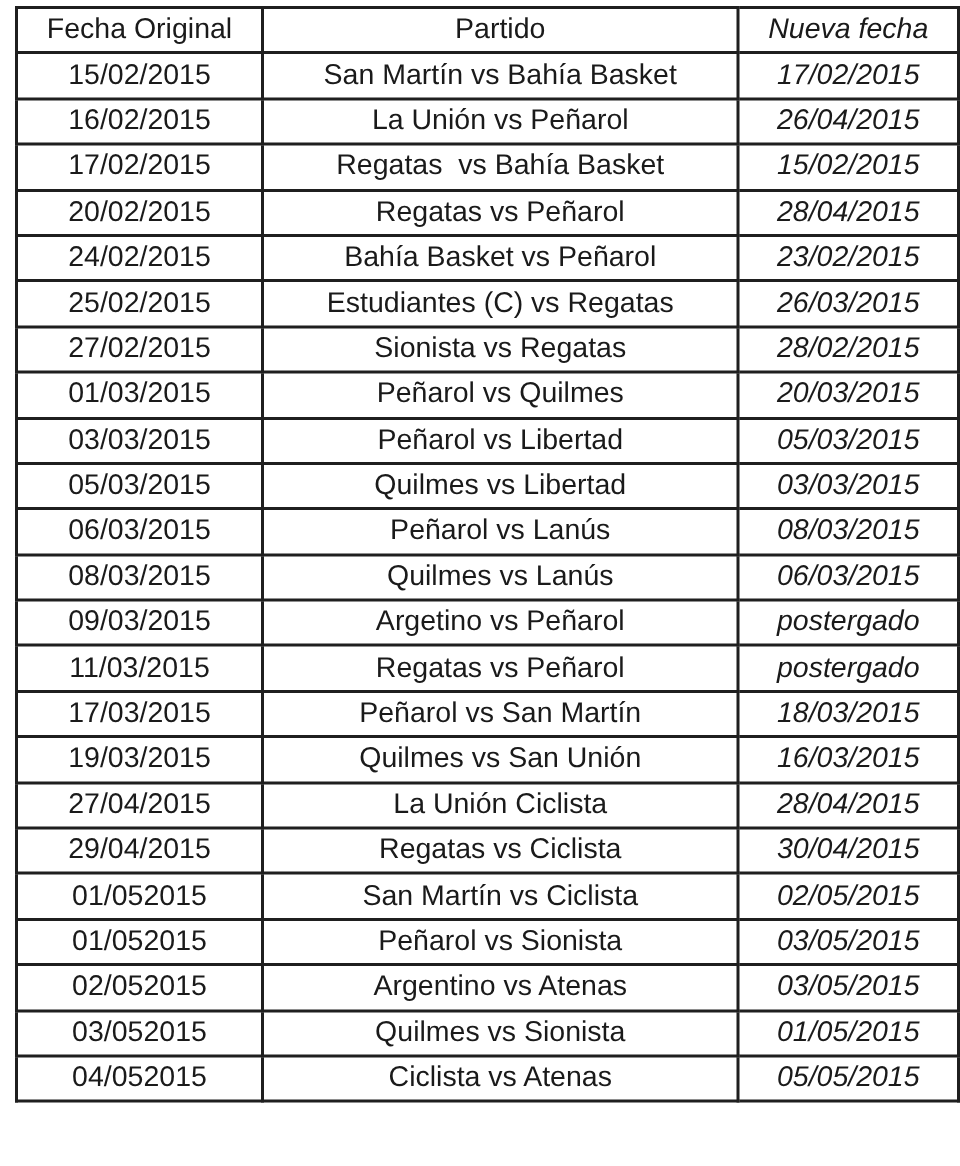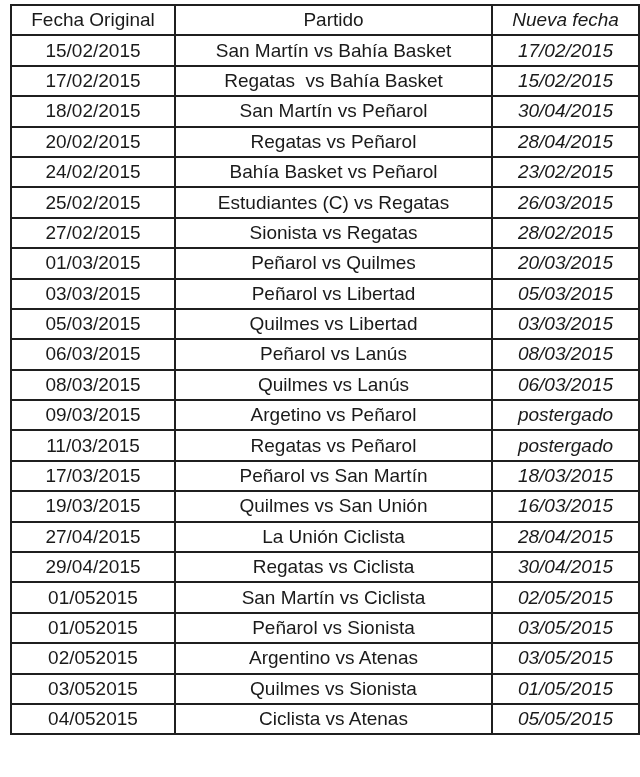--- a/index.html
+++ b/index.html
@@ -49,28 +49,28 @@
         <th class="col-nueva">Nueva fecha</th>
       </tr>
     </thead>
     <tbody>
         <tr>
           <td class="col-fecha">15/02/2015</td>
           <td class="col-partido">San Martín vs Bahía Basket</td>
           <td class="col-nueva">17/02/2015</td>
         </tr>
         <tr>
+          <td class="col-fecha">16/02/2015</td>
+          <td class="col-partido">La Unión vs Peñarol</td>
+          <td class="col-nueva">26/04/2015</td>
+        </tr>
+        <tr>
           <td class="col-fecha">17/02/2015</td>
           <td class="col-partido">Regatas  vs Bahía Basket</td>
           <td class="col-nueva">15/02/2015</td>
-        </tr>
-        <tr>
-          <td class="col-fecha">18/02/2015</td>
-          <td class="col-partido">San Martín vs Peñarol</td>
-          <td class="col-nueva">30/04/2015</td>
         </tr>
         <tr>
           <td class="col-fecha">20/02/2015</td>
           <td class="col-partido">Regatas vs Peñarol</td>
           <td class="col-nueva">28/04/2015</td>
         </tr>
         <tr>
           <td class="col-fecha">24/02/2015</td>
           <td class="col-partido">Bahía Basket vs Peñarol</td>
           <td class="col-nueva">23/02/2015</td>

